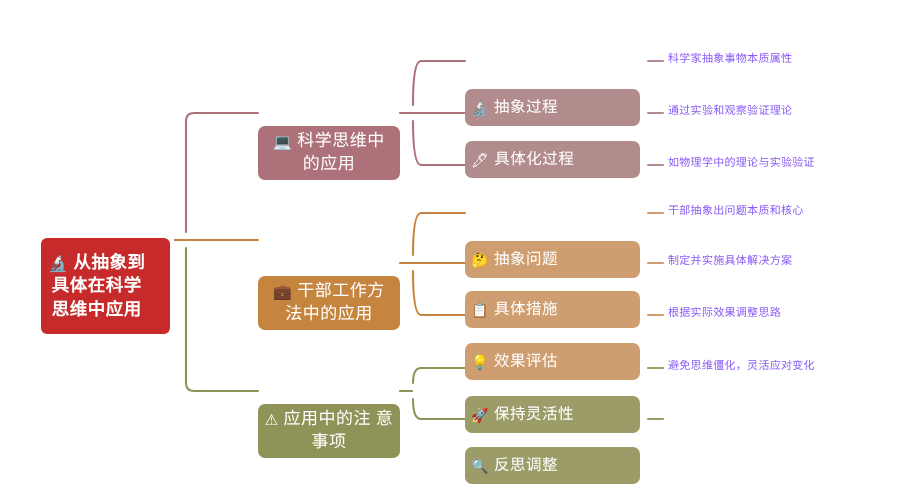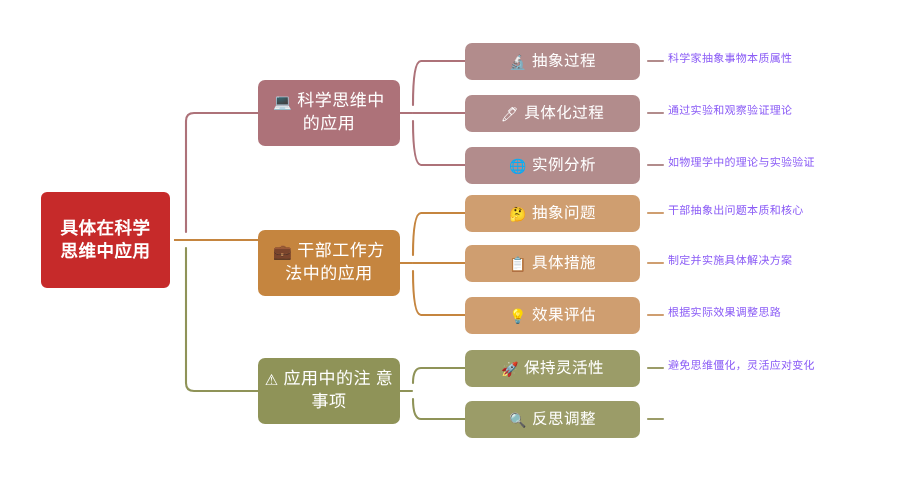--- a/index.html
+++ b/index.html
@@ -29,26 +29,26 @@
     width: 909px;
     height: 500px;
     pointer-events: none;
   }
 
   .node {
     position: absolute;
     box-sizing: border-box;
     display: flex;
     align-items: center;
-    justify-content: center;
     text-align: center;
     border-radius: 7px;
     color: #ffffff;
     line-height: 1.34;
     letter-spacing: 0.5px;
+    margin-top: 46px;
     -webkit-font-smoothing: antialiased;
   }
 
   
   .root {
     left: 38px;
     top: 189px;
     width: 135px;
     height: 102px;
     background: #c62a2a;
@@ -56,21 +56,21 @@
     border-radius: 9px;
     font-size: 17.5px;
     font-weight: bold;
     padding: 0 7px;
   }
   .root .lbl { display: block; }
 
   
   .l2 {
     width: 142px;
-    height: 66px;
+    height: 54px;
     font-size: 17px;
     padding: 0 6px;
   }
   .l2.b1 { left: 258px; top: 80px;  background: #ad7279; }
   .l2.b2 { left: 258px; top: 230px; background: #c5853f; }
   .l2.b3 { left: 258px; top: 358px; background: #8f9358; }
 
   
   .l3 {
     width: 175px;
@@ -149,20 +149,21 @@
       <path d="M648 213 L663 213" stroke="#cf9e70"></path>
       <path d="M648 263 L663 263" stroke="#cf9e70"></path>
       <path d="M648 315 L663 315" stroke="#cf9e70"></path>
       <path d="M648 368 L663 368" stroke="#9b9c68"></path>
       <path d="M648 419 L663 419" stroke="#9b9c68"></path>
     </g>
   </svg>
 
   <div class="node root">
     <div>
+      <span class="lbl"><span class="ico">🔬</span><span>从抽象到</span></span>
       <span class="lbl">具体在科学</span>
       <span class="lbl">思维中应用</span>
     </div>
   </div>
 
   <div class="node l2 b1">
     <div>
       <span class="lbl"><span class="ico">💻</span><span>科学思维中</span></span>
       <span class="lbl">的应用</span>
     </div>
@@ -180,23 +181,20 @@
       <span class="lbl"><span class="ico">⚠</span><span>应用中的注</span></span>
       <span class="lbl">意事项</span>
     </div>
   </div>
 
   <div class="node l3 c1" style="top:43px">
     <span><span class="ico">🔬</span><span>抽象过程</span></span>
   </div>
   <div class="node l3 c1" style="top:95px">
     <span><span class="ico">🖊</span><span>具体化过程</span></span>
-  </div>
-  <div class="node l3 c1" style="top:147px">
-    <span><span class="ico">🌐</span><span>实例分析</span></span>
   </div>
 
   <div class="node l3 c2" style="top:245px">
     <span><span class="ico">📋</span><span>具体措施</span></span>
   </div>
   <div class="node l3 c2" style="top:195px">
     <span><span class="ico">🤔</span><span>抽象问题</span></span>
   </div>
   <div class="node l3 c2" style="top:297px">
     <span><span class="ico">💡</span><span>效果评估</span></span>

